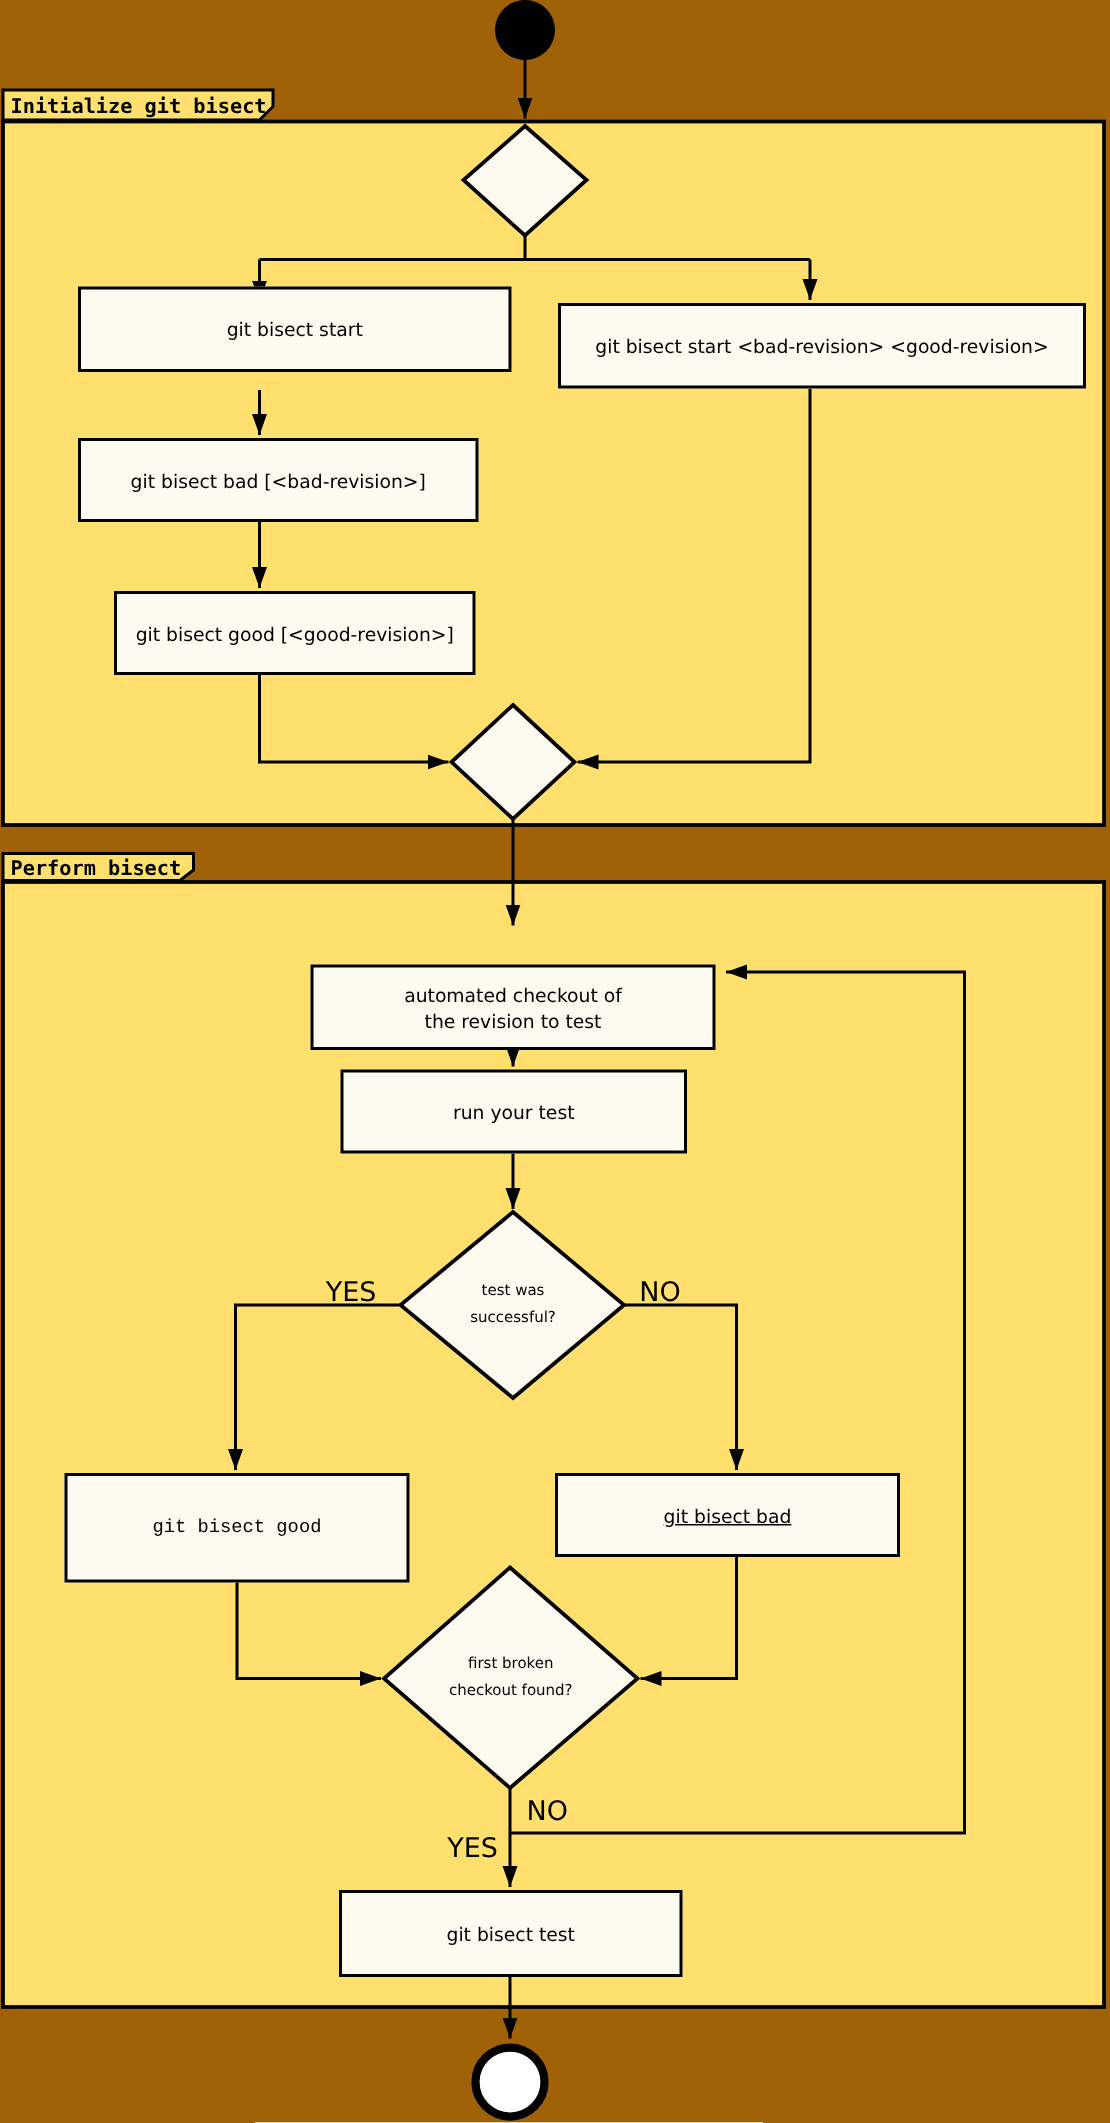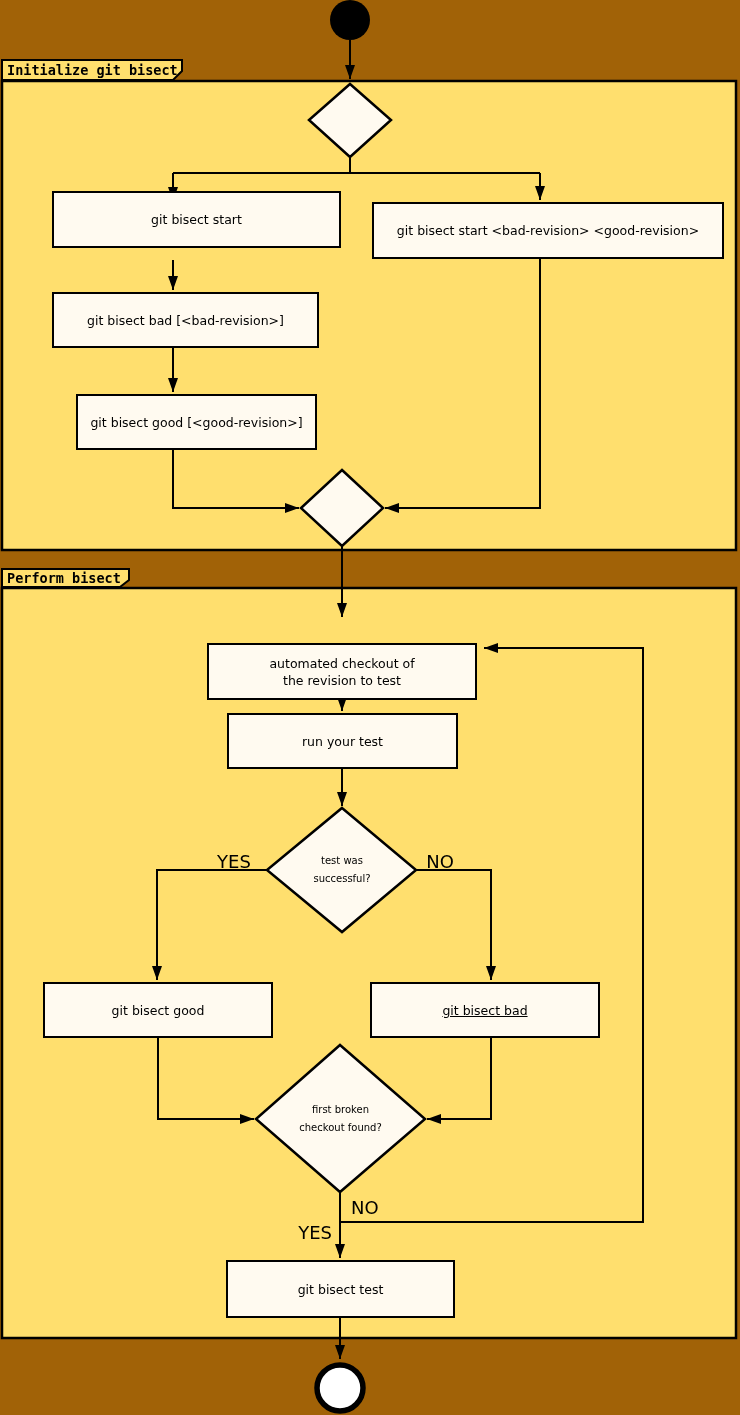--- a/index.html
+++ b/index.html
@@ -104,21 +104,21 @@
     <circle cx="340" cy="1388" r="23" fill="#ffffff" stroke="#000000" stroke-width="5.5"></circle>
   </svg>
 
   <div class="node" style="left:52px; top:191px; width:289px; height:57px;">git bisect start</div>
   <div class="node" style="left:372px; top:202px; width:352px; height:57px; white-space:nowrap;">git bisect start &lt;bad-revision&gt; &lt;good-revision&gt;</div>
   <div class="node" style="left:52px; top:292px; width:267px; height:56px;">git bisect bad [&lt;bad-revision&gt;]</div>
   <div class="node" style="left:52px; top:394px; width:241px; height:56px;margin-left:24px;">git bisect good [&lt;good-revision&gt;]</div>
   <div class="node" style="left:207px; top:619px; width:270px; height:57px;margin-top:24px;">automated checkout of
 the revision to test</div>
   <div class="node" style="left:227px; top:713px; width:231px; height:56px;">run your test</div>
-  <div class="node" style="left:43px; top:982px; width:230px; height:56px;">git bisect good</div>
+  <div class="node" style="left:43px; top:982px; width:230px; height:73px;font-family:Liberation Mono, monospace;">git bisect good</div>
   <div class="node" style="left:370px; top:982px; width:230px; height:56px;text-decoration:underline;">git bisect bad</div>
   <div class="node" style="left:226px; top:1260px; width:229px; height:58px;">git bisect test</div>
 
   <div class="diamond-label" style="left:267px; top:842px; width:150px; height:56px;">test was
 successful?</div>
   <div class="diamond-label" style="left:253px; top:1091px; width:175px; height:56px;">first broken
 checkout found?</div>
 
   <div class="edge-label center" style="left:212px; top:851px; width:44px;">YES</div>
   <div class="edge-label center" style="left:420px; top:851px; width:40px;">NO</div>

